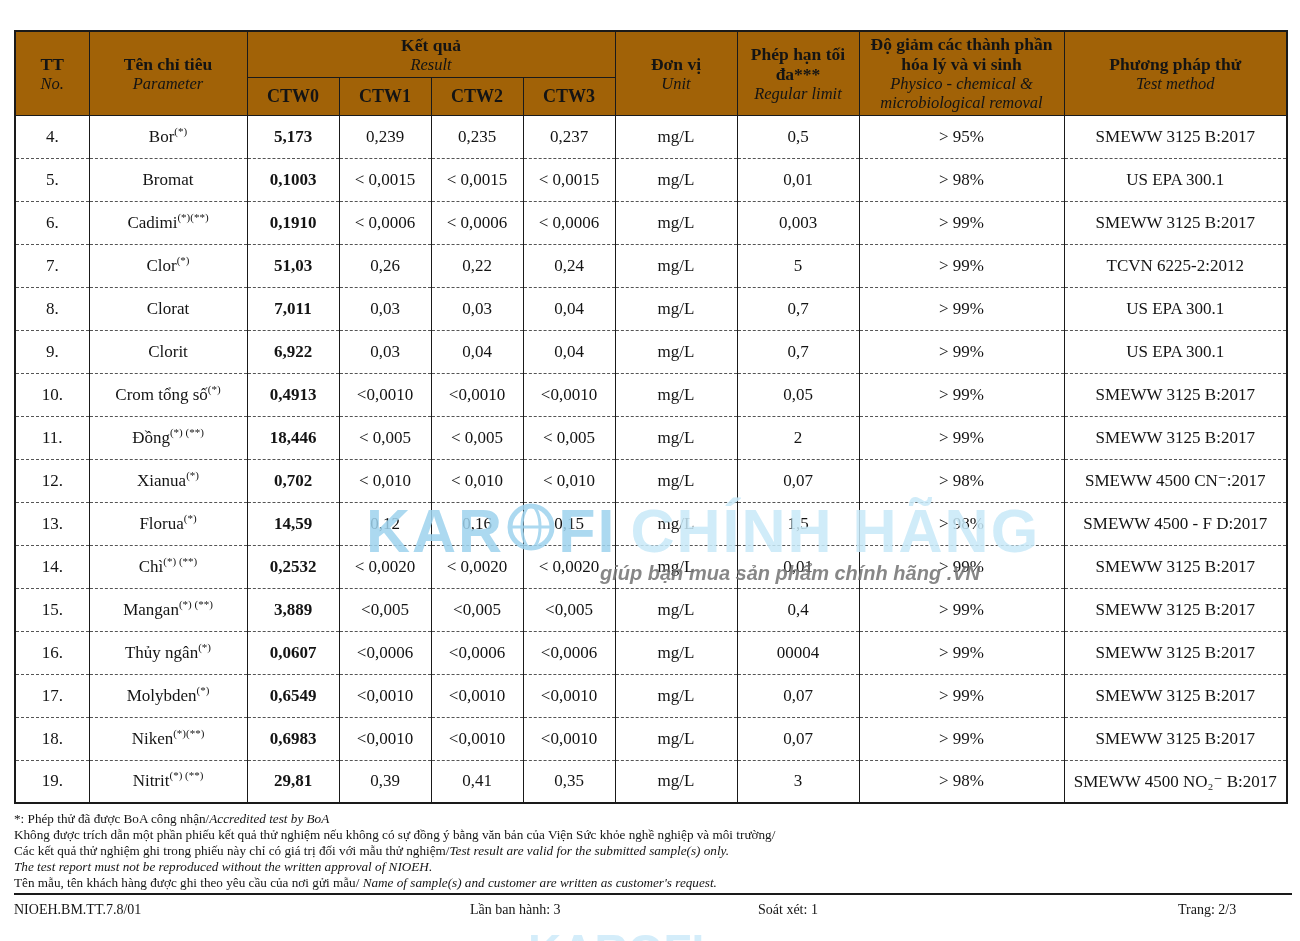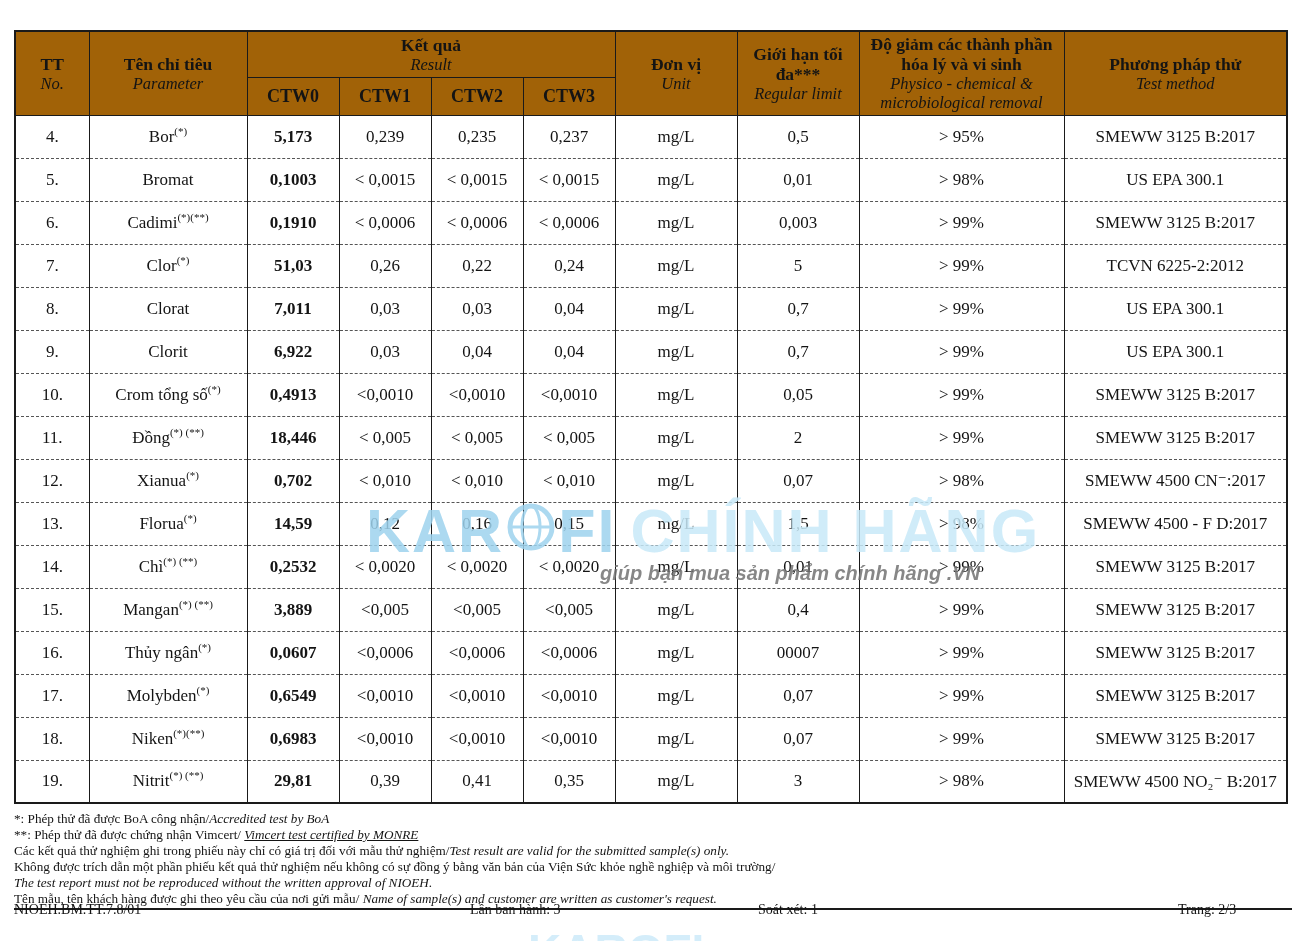--- a/index.html
+++ b/index.html
@@ -97,21 +97,21 @@
         </th>
         <th colspan="4">
           <div class="hvi">Kết quả</div>
           <div class="hen">Result</div>
         </th>
         <th rowspan="2">
           <div class="hvi">Đơn vị</div>
           <div class="hen">Unit</div>
         </th>
         <th rowspan="2">
-          <div class="hvi">Giới hạn tối đa***</div>
+          <div class="hvi">Phép hạn tối đa***</div>
           <div class="hen">Regular limit</div>
         </th>
         <th rowspan="2">
           <div class="hvi">Độ giảm các thành phần hóa lý và vi sinh</div>
           <div class="hen">Physico - chemical &amp; microbiological removal</div>
         </th>
         <th rowspan="2">
           <div class="hvi">Phương pháp thử</div>
           <div class="hen">Test method</div>
         </th>
@@ -269,21 +269,21 @@
           <td>SMEWW 3125 B:2017</td>
         </tr>
         <tr>
           <td class="cell-no">16.</td>
           <td class="cell-param"><span>Thủy ngân</span><sup class="psup">(*)</sup></td>
           <td class="v-bold">0,0607</td>
           <td>&lt;0,0006</td>
           <td>&lt;0,0006</td>
           <td>&lt;0,0006</td>
           <td>mg/L</td>
-          <td>00007</td>
+          <td>00004</td>
           <td>&gt; 99%</td>
           <td>SMEWW 3125 B:2017</td>
         </tr>
         <tr>
           <td class="cell-no">17.</td>
           <td class="cell-param"><span>Molybden</span><sup class="psup">(*)</sup></td>
           <td class="v-bold">0,6549</td>
           <td>&lt;0,0010</td>
           <td>&lt;0,0010</td>
           <td>&lt;0,0010</td>
@@ -314,23 +314,22 @@
           <td>mg/L</td>
           <td>3</td>
           <td>&gt; 98%</td>
           <td>SMEWW 4500 NO₂⁻ B:2017</td>
         </tr>
       </tbody>
   </table>
 
   <div class="footnotes">
       <div class="fn-line"><span>*: Phép thử đã được BoA công nhận/</span><span class="it">Accredited test by BoA</span></div>
-      <div class="fn-line"><span>**: Phép thử đã được chứng nhận Vimcert/ </span><span class="it ul">Vimcert test certified by MONRE</span></div>
+      <div class="fn-line"><span>Không được trích dẫn một phần phiếu kết quả thử nghiệm nếu không có sự đồng ý bằng văn bản của Viện Sức khỏe nghề nghiệp và môi trường/</span></div>
       <div class="fn-line"><span>Các kết quả thử nghiệm ghi trong phiếu này chỉ có giá trị đối với mẫu thử nghiệm/</span><span class="it">Test result are valid for the submitted sample(s) only.</span></div>
-      <div class="fn-line"><span>Không được trích dẫn một phần phiếu kết quả thử nghiệm nếu không có sự đồng ý bằng văn bản của Viện Sức khỏe nghề nghiệp và môi trường/</span></div>
       <div class="fn-line"><span class="it">The test report must not be reproduced without the written approval of NIOEH.</span></div>
       <div class="fn-line"><span>Tên mẫu, tên khách hàng được ghi theo yêu cầu của nơi gửi mẫu/ </span><span class="it">Name of sample(s) and customer are written as customer's request.</span></div>
     </div>
 
   <div class="footer-row">
     <span class="f-code">NIOEH.BM.TT.7.8/01</span>
     <span class="f-issue">Lần ban hành: 3</span>
     <span class="f-review">Soát xét: 1</span>
     <span class="f-page">Trang: 2/3</span>
   </div>

